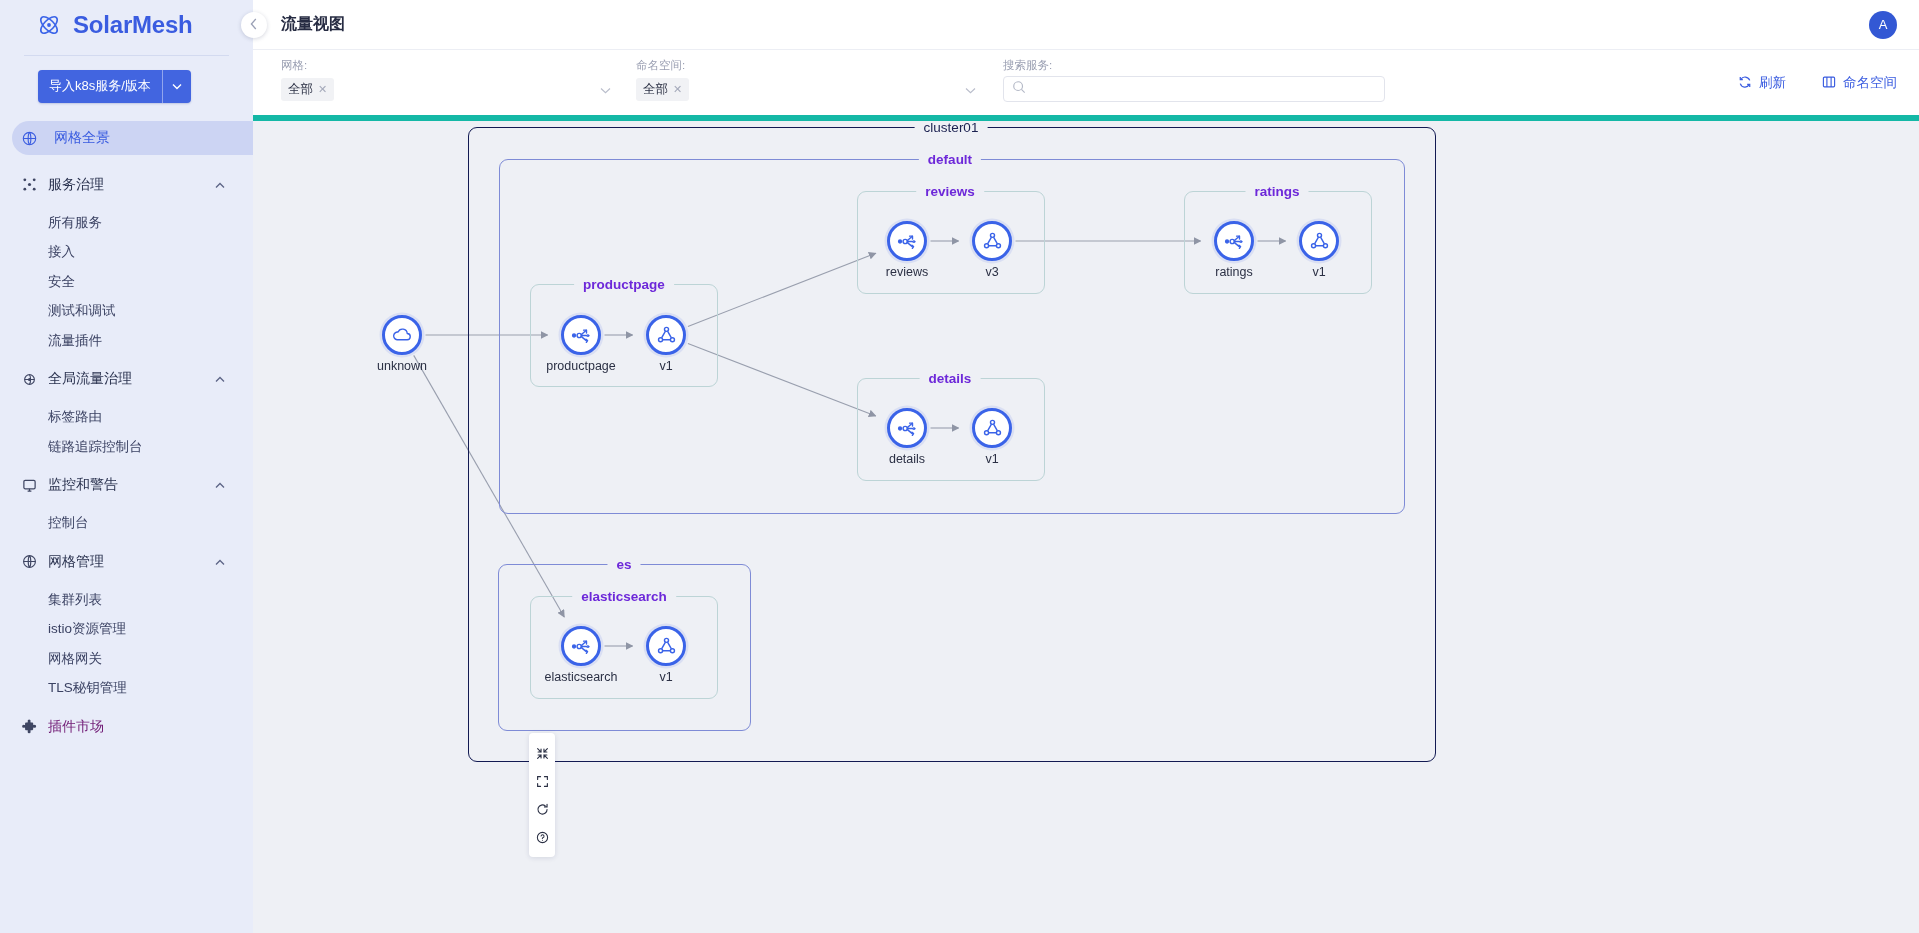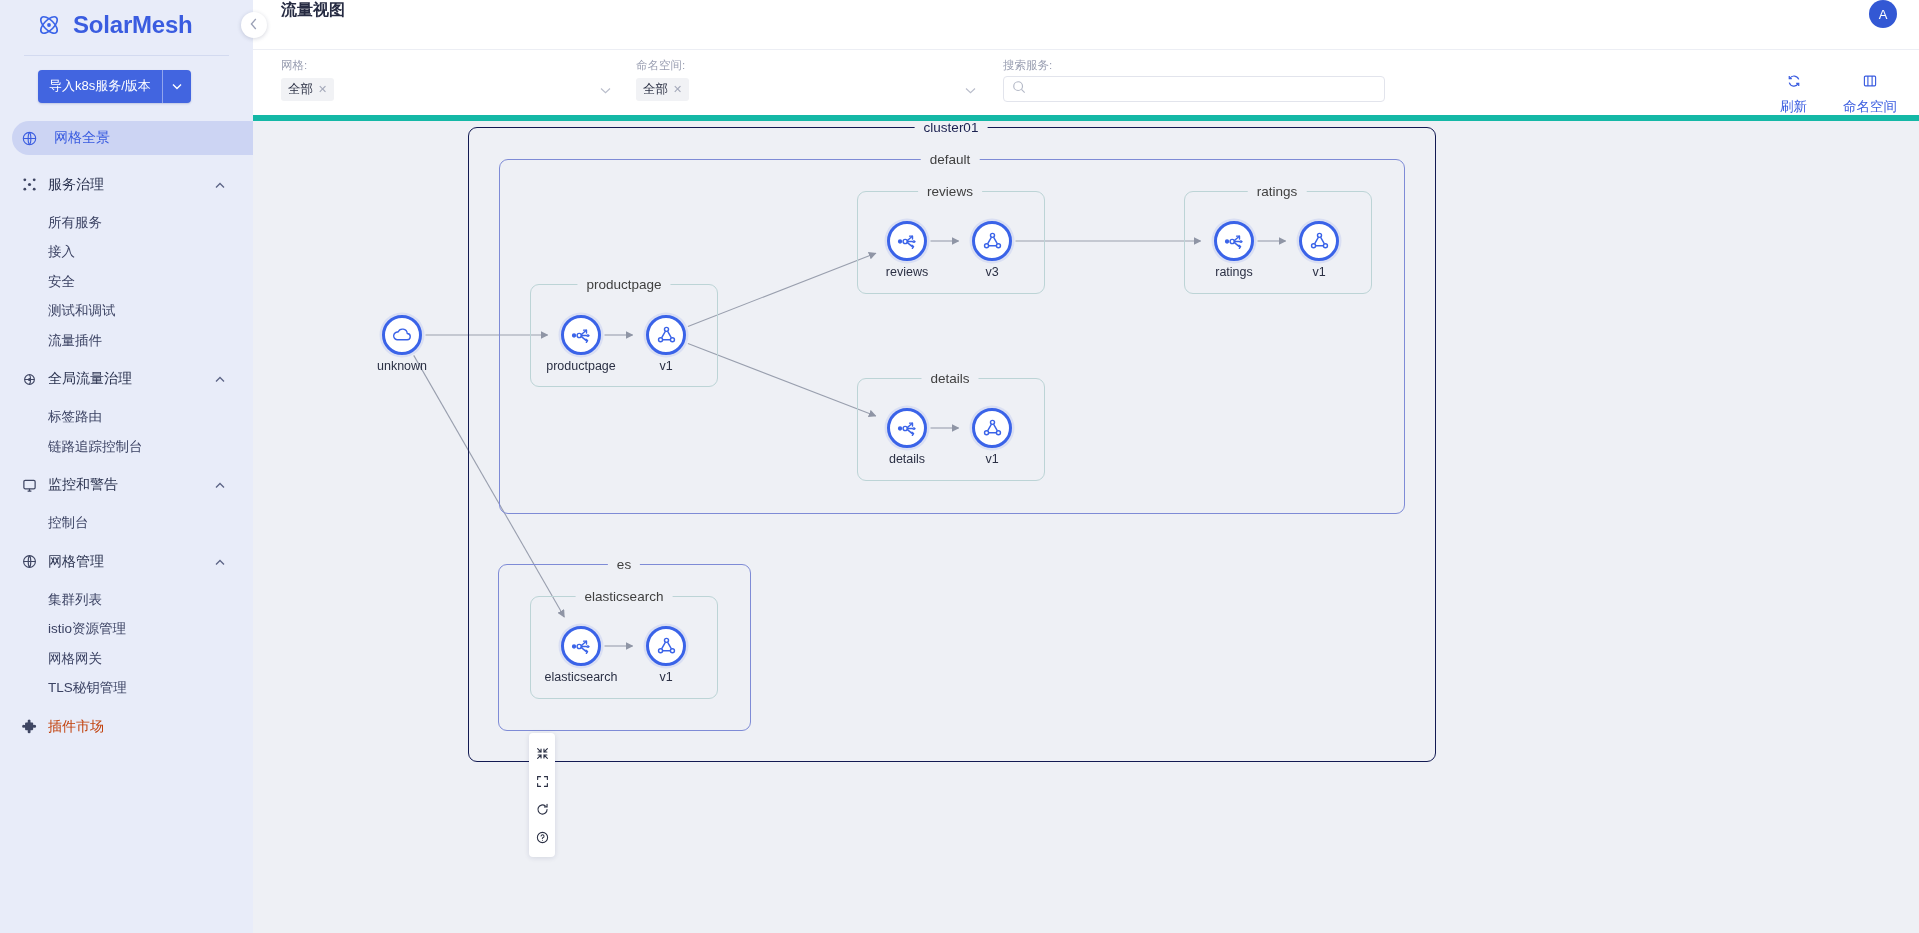--- a/index.html
+++ b/index.html
@@ -46,38 +46,38 @@
     color: #3a5ce0; font-size: 14px; cursor: pointer;
   }
   .nav-item-active .ico { width: 22px; display: flex; align-items: center; justify-content: center; color: #3a5ce0; }
   .nav-item-active .lbl { margin-left: 14px; }
   .nav-sub {
     display: flex; align-items: center; height: 29.5px; padding-left: 48px;
     color: #3b4263; font-size: 13.5px; cursor: pointer;
   }
   .nav-plain {
     display: flex; align-items: center; height: 47px; padding-left: 18px;
-    color: #c2410c; font-size: 14px; cursor: pointer;
+    color: #701a75; font-size: 14px; cursor: pointer;
   }
   .nav-plain .ico { width: 22px; display: flex; align-items: center; justify-content: center; color: #3f4663; }
   .nav-plain .lbl { margin-left: 8px; }
 
   
   #collapse-handle {
     position: absolute; left: 241px; top: 12px; width: 26px; height: 26px;
     border-radius: 50%; background: #fff; box-shadow: 0 1px 4px rgba(40,50,90,.2);
     display: flex; align-items: center; justify-content: center;
     color: #9aa0b5; font-size: 12px; z-index: 40; cursor: pointer;
   }
 
   
   #main { flex: 1; height: 933px; display: flex; flex-direction: column; background: #fff; position: relative; }
   #topbar {
     height: 50px; background: #fff; border-bottom: 1px solid #eceef4;
-    display: flex; align-items: flex-start; padding: 0 22px 0 28px; flex: 0 0 50px;
+    display: flex; align-items: center; padding: 0 22px 0 28px; flex: 0 0 50px;
   }
   #page-title { font-size: 16px; font-weight: bold; color: #262b42; }
   #avatar {
     margin-left: auto; width: 28px; height: 28px; border-radius: 50%;
     background: #3358d4; color: #fff; font-size: 13px;
     display: flex; align-items: center; justify-content: center; cursor: pointer;
   }
 
   #filterbar {
     height: 71px; background: #fff; border-bottom: 6px solid #14b8a6;
@@ -102,34 +102,34 @@
     height: 26px; width: 382px; border: 1px solid #e2e4ec; border-radius: 4px;
     display: flex; align-items: center; padding: 0 8px; background: #fff;
   }
   .searchbox svg { flex: 0 0 auto; }
   .searchbox input {
     border: 0; outline: 0; font-size: 12.5px; width: 100%; margin-left: 6px;
     color: #2b3044; background: transparent; font-family: inherit;
   }
   .searchbox input::placeholder { color: #c0c4d0; }
   .actions { margin-left: auto; display: flex; align-items: center; gap: 36px; padding-top: 24px; }
-  .action { display: flex; align-items: center; gap: 7px; color: #3a5ce0; font-size: 13.5px; cursor: pointer; flex-direction: column; }
+  .action { display: flex; align-items: center; gap: 7px; color: #3a5ce0; font-size: 13.5px; cursor: pointer; }
 
   
   #canvas { flex: 1; position: relative; background: #eef0f5; overflow: hidden; }
   #graph-svg { position: absolute; left: 0; top: 0; }
 
   .box { position: absolute; border-radius: 9px; }
   .box-cluster { border: 1.6px solid #121a52; }
   .box-ns { border: 1.4px solid #7e8bd6; }
   .box-svc { border: 1.3px solid #bcd4d6; }
   .box-label {
     position: absolute; transform: translate(-50%, -50%);
     background: #eef0f5; padding: 0 9px; white-space: nowrap;
-    font-size: 13.5px; color: #404040; font-weight: normal;
+    font-size: 13.5px; color: #6d28d9; font-weight: bold;
   }
   .box-label.cluster { font-weight: normal; color: #1b2150; }
 
   .node { position: absolute; transform: translate(-50%, -50%); }
   .node-circle {
     width: 40px; height: 40px; border-radius: 50%;
     border: 3.4px solid #3a63e8; background: #fff;
     display: flex; align-items: center; justify-content: center;
     box-shadow: 0 0 0 2.5px rgba(120,145,235,.17);
     cursor: pointer;

